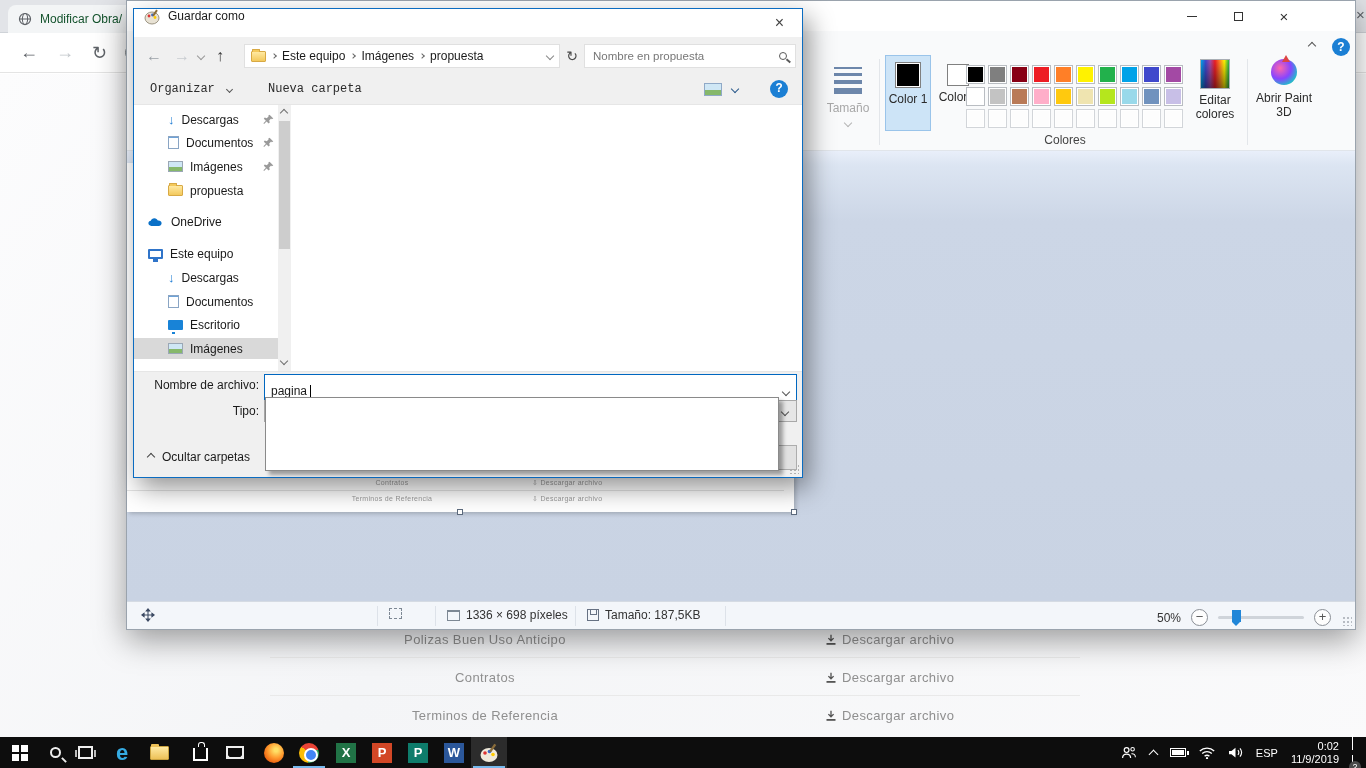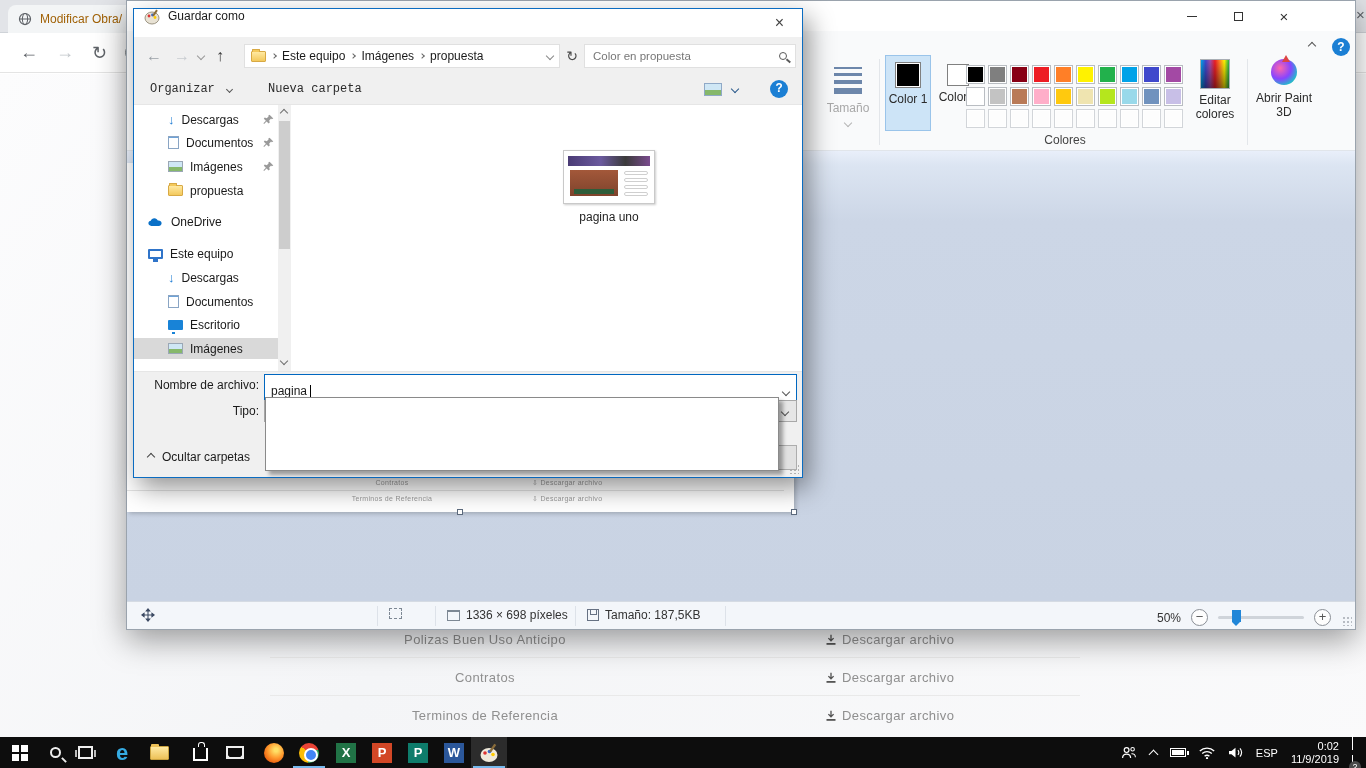--- a/index.html
+++ b/index.html
@@ -3,21 +3,21 @@
 <meta charset="utf-8">
 <style>
   * { box-sizing: border-box; margin:0; padding:0; }
   html,body { width:1366px; height:768px; overflow:hidden; }
   body { font-family:"Liberation Sans", sans-serif; position:relative; background:#fff; font-size:12px; color:#1a1a1a; }
   .abs { position:absolute; }
 
   
   .browser { position:absolute; inset:0; }
   .tabbar { position:absolute; left:0; top:0; right:0; height:33px; background:#e2e4e8; border-bottom:1px solid #cfd3d8; }
-  .tab { position:absolute; left:8px; top:5px; width:230px; height:28px; background:#f3f5f6; border-radius:8px 8px 0 0; display:flex; align-items:center; padding:0 10px; gap:8px; color:#a16207; font-size:12px; }
+  .tab { position:absolute; left:8px; top:5px; width:230px; height:28px; background:#f3f5f6; border-radius:8px 8px 0 0; display:flex; align-items:center; padding:0 10px; gap:8px; color:#14532d; font-size:12px; }
   .toolbar { position:absolute; left:0; top:33px; right:0; height:40px; background:#fff; border-bottom:1px solid #e4e4e4; display:flex; align-items:center; gap:18px; padding-left:20px; color:#5f6368; font-size:18px; }
   .nav-fwd { color:#c3c7cb; }
   .omni-info { width:17px; height:17px; border:1.5px solid #80868b; border-radius:50%; font-size:10px; line-height:14px; text-align:center; color:#80868b; font-weight:700; }
   .page { position:absolute; left:0; top:74px; right:0; bottom:0; background:linear-gradient(130deg,#fcfcfd 0%,#f4f5f7 45%,#fafafb 100%); }
   .dl-table { position:absolute; left:270px; top:546px; width:810px; }
   .dl-row { position:relative; height:38px; border-bottom:1px solid #e9e9e9; }
   .dl-row:last-child { border-bottom:none; }
   .dl-label { position:absolute; left:0; width:430px; top:12px; text-align:center; color:#8f8f8f; font-size:13px; letter-spacing:.4px; }
   .dl-link { position:absolute; left:555px; top:12px; color:#8f8f8f; font-size:13px; letter-spacing:.4px; display:flex; gap:5px; align-items:center; }
   .browser-close-sliver { position:absolute; right:-6px; top:6px; width:16px; font-size:15px; color:#5f6368; overflow:hidden; }
@@ -360,21 +360,21 @@
       <span class="chev right"></span>
       <span>Este equipo</span>
       <span class="chev right"></span>
       <span>Imágenes</span>
       <span class="chev right"></span>
       <span>propuesta</span>
       <span class="chev down" style="margin-left:auto; border-color:#888"></span>
     </div>
     <div class="refreshbtn">↻</div>
     <div class="searchbox">
-      <span>Color en propuesta</span>
+      <span>Nombre en propuesta</span>
       <span class="i-mag" style="margin-left:auto"></span>
     </div>
   </div>
 
   <div class="dlg-toolbar">
     <span style="margin-left:16px">
       <span>Organizar</span>
       <span class="chev down" style="margin-left:5px; width:5px; height:5px; border-color:#555"></span>
     </span>
     <span style="margin-left:36px">Nueva carpeta</span>
@@ -437,32 +437,20 @@
     <div class="side-item selected" style="top:233px">
       <span class="i-pic"></span>
       <span>Imágenes</span>
     </div>
     <div class="side-scroll">
       <span class="chev up" style="position:absolute; left:3px; top:5px; border-color:#707070"></span>
       <div class="scroll-thumb"></div>
       <span class="chev down" style="position:absolute; left:3px; bottom:7px; border-color:#707070"></span>
     </div>
 
-    <div class="thumb-item" style="left:427px">
-      <div class="thumb-page">
-        <div class="banner" style="background:linear-gradient(90deg,#4a3b75,#6b5a9e 40%,#3b3b3b 70%,#7a4b8e)"></div>
-        <div class="abs" style="left:6px; top:19px; width:48px; height:26px; background:linear-gradient(#a3583a,#7e432c)"></div>
-        <div class="abs" style="left:10px; top:38px; width:40px; height:5px; background:#2e5d3a"></div>
-        <div class="abs" style="left:60px; top:20px; width:24px; height:4px; border:1px solid #cfcfcf; border-radius:2px"></div>
-        <div class="abs" style="left:60px; top:27px; width:24px; height:4px; border:1px solid #cfcfcf; border-radius:2px"></div>
-        <div class="abs" style="left:60px; top:34px; width:24px; height:4px; border:1px solid #cfcfcf; border-radius:2px"></div>
-        <div class="abs" style="left:60px; top:41px; width:24px; height:4px; border:1px solid #cfcfcf; border-radius:2px"></div>
-      </div>
-      <div class="thumb-name">pagina uno</div>
-    </div>
   </div>
 
   <div class="dlg-footer">
     <div class="flabel" style="top:6px">Nombre de archivo:</div>
     <div class="fname">
       <span>pagina</span>
         <span class="caret"></span>
       <span class="chevbox"><span class="chev down" style="border-color:#555"></span></span>
     </div>
     <div class="flabel" style="top:32px">Tipo:</div>

